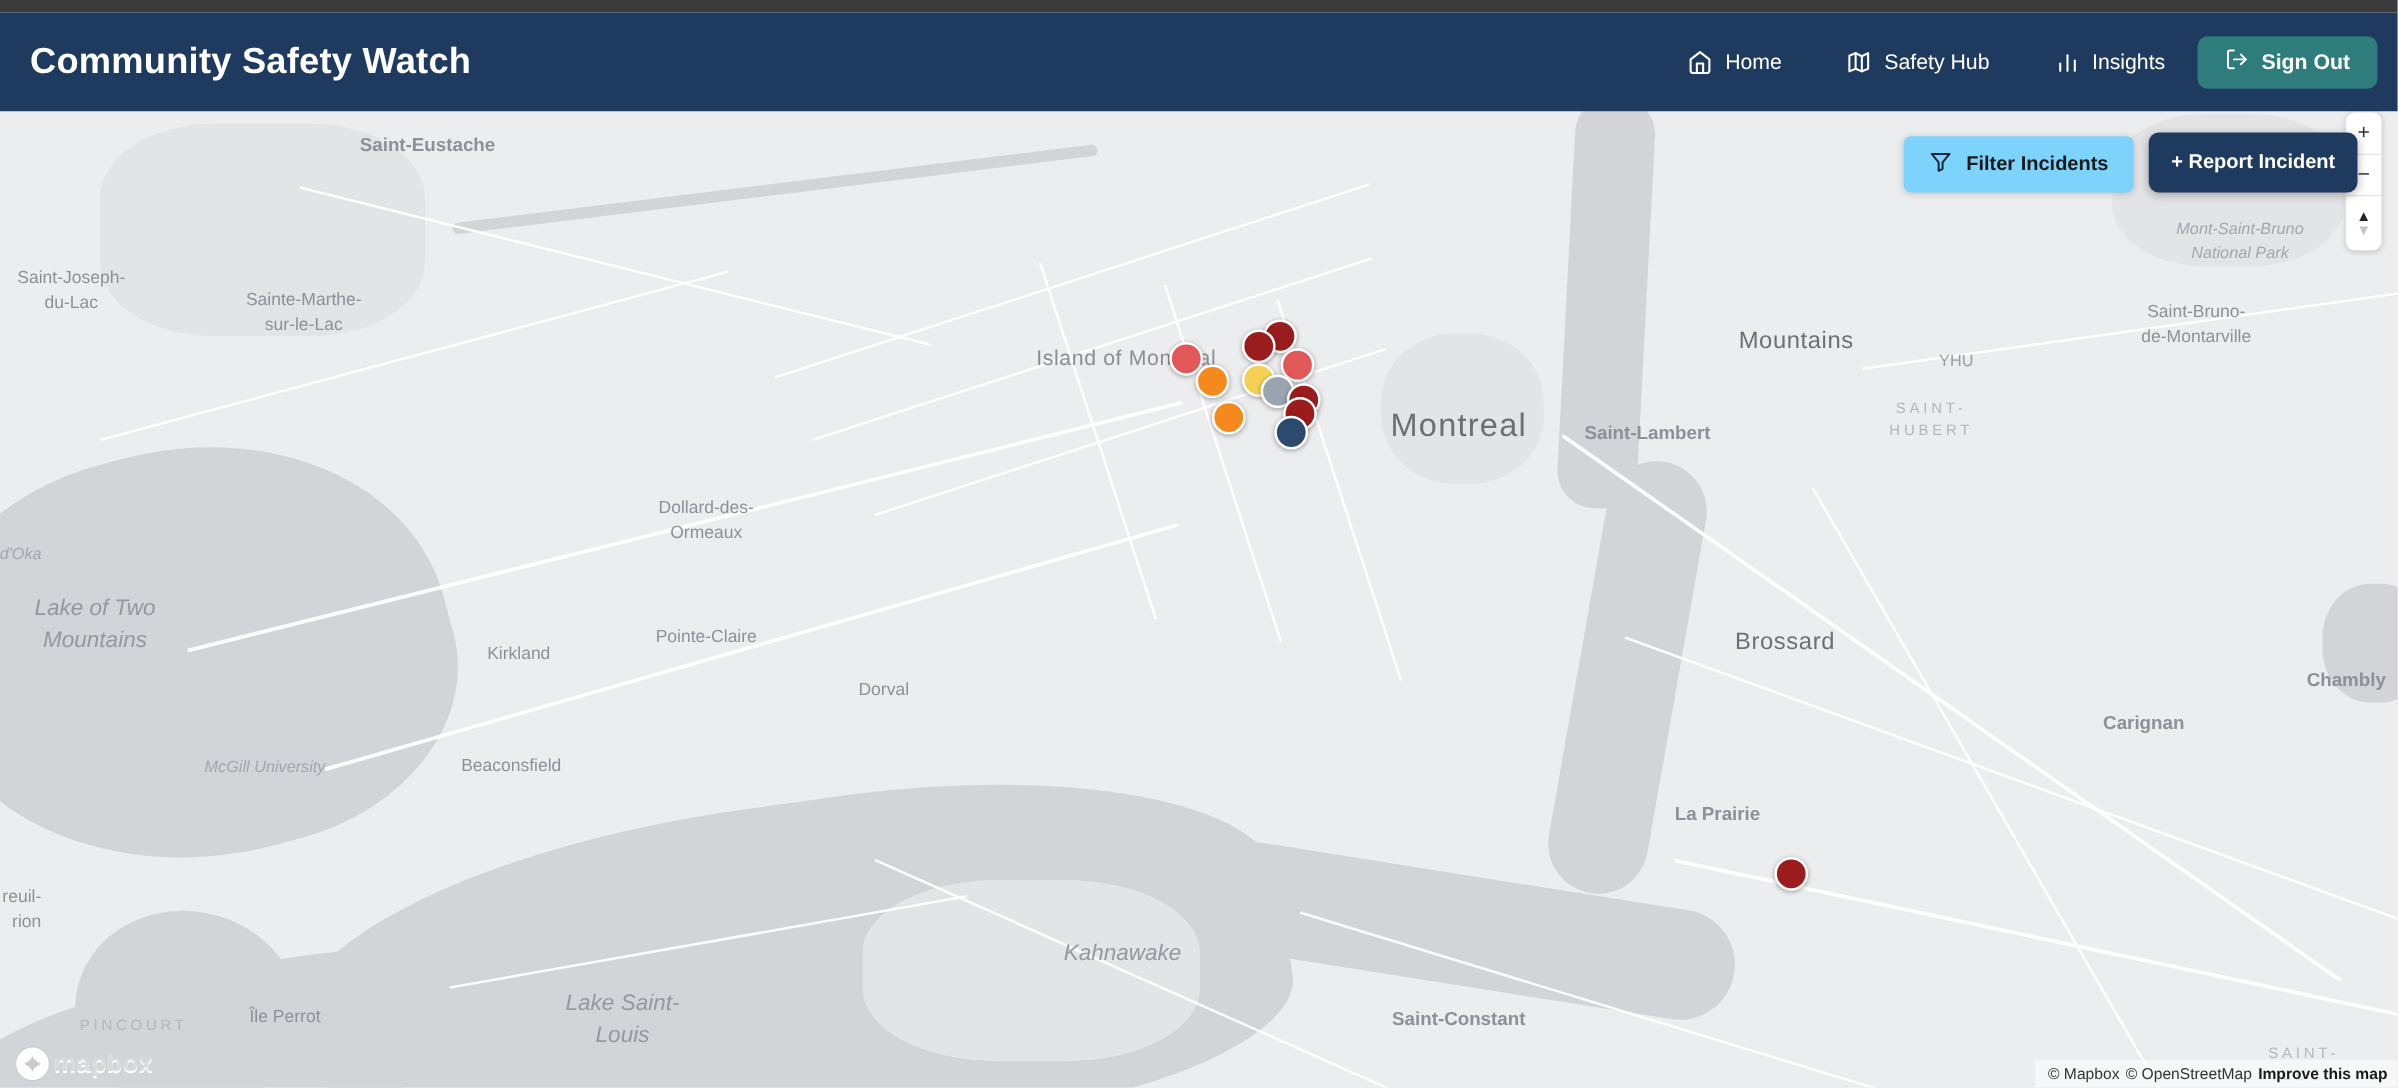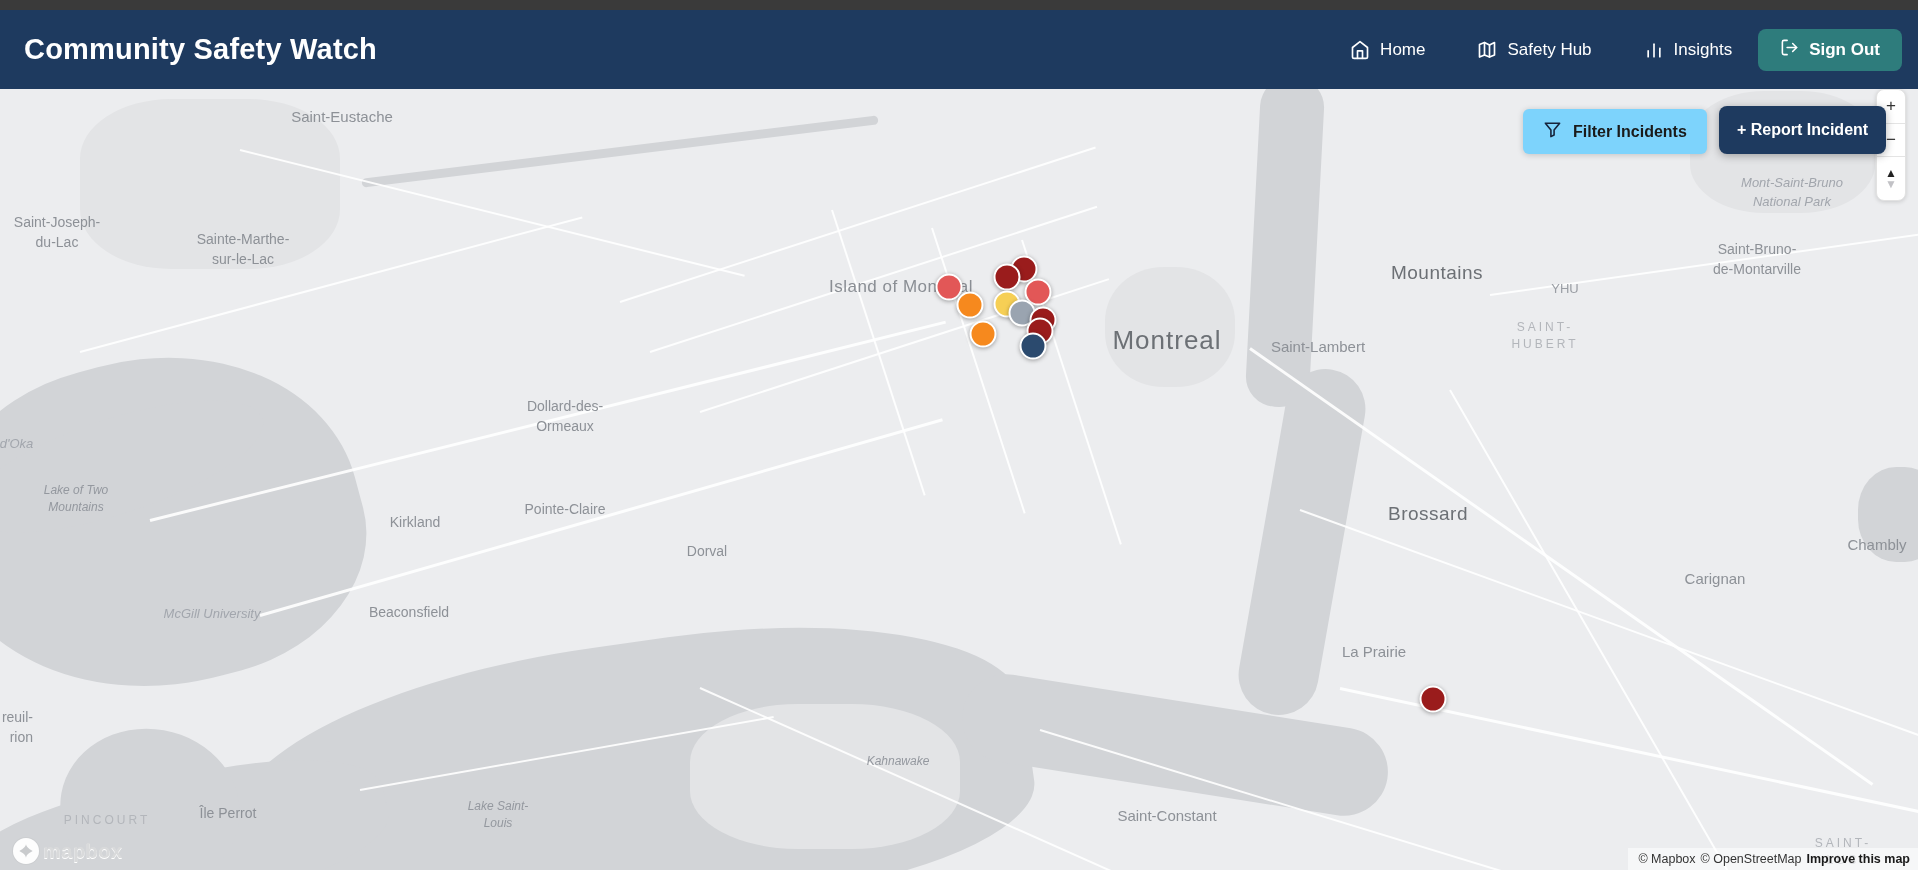--- a/index.html
+++ b/index.html
@@ -29,26 +29,26 @@
   .map{position:absolute;left:0;top:89px;width:1918px;height:781px;background:#ecedef;overflow:hidden;}
   .water,.patch{position:absolute;background:#d2d4d7;}
   .patch{background:#e3e4e6;}
   .road{position:absolute;height:2px;background:#ffffff;opacity:.9;transform-origin:left center;}
   .road.w3{height:3px;}
   .map-label{
     position:absolute;transform:translate(-50%,-50%);
     white-space:pre-line;text-align:center;line-height:1.45;pointer-events:none;
   }
   .town{font-size:14px;color:#8d9197;}
-  .town.lg{font-size:15px;}
+  .town.lg{font-size:15px;font-weight:bold;}
   .town.sm{font-size:13px;color:#9a9ea4;}
   .city{font-size:19px;color:#6c7075;letter-spacing:.5px;}
   .city.xl{font-size:26px;letter-spacing:1px;}
   .island{font-size:17px;color:#8a8e94;letter-spacing:.5px;}
-  .waterlbl{font-style:italic;font-size:12px;color:#94989f;}
+  .waterlbl{font-style:italic;font-size:18px;color:#94989f;}
   .waterlbl.sm{font-size:13px;color:#a2a6ad;}
   .caps{font-size:12px;color:#b3b6bb;letter-spacing:3px;}
   .marker{
     position:absolute;width:27px;height:27px;border-radius:50%;
     border:2.5px solid #fff;box-sizing:border-box;transform:translate(-50%,-50%);
     box-shadow:0 1px 4px rgba(0,0,0,.35);cursor:pointer;
   }
   
   .filter-btn{
     position:absolute;left:1523px;top:20px;height:45px;padding:0 20px;

